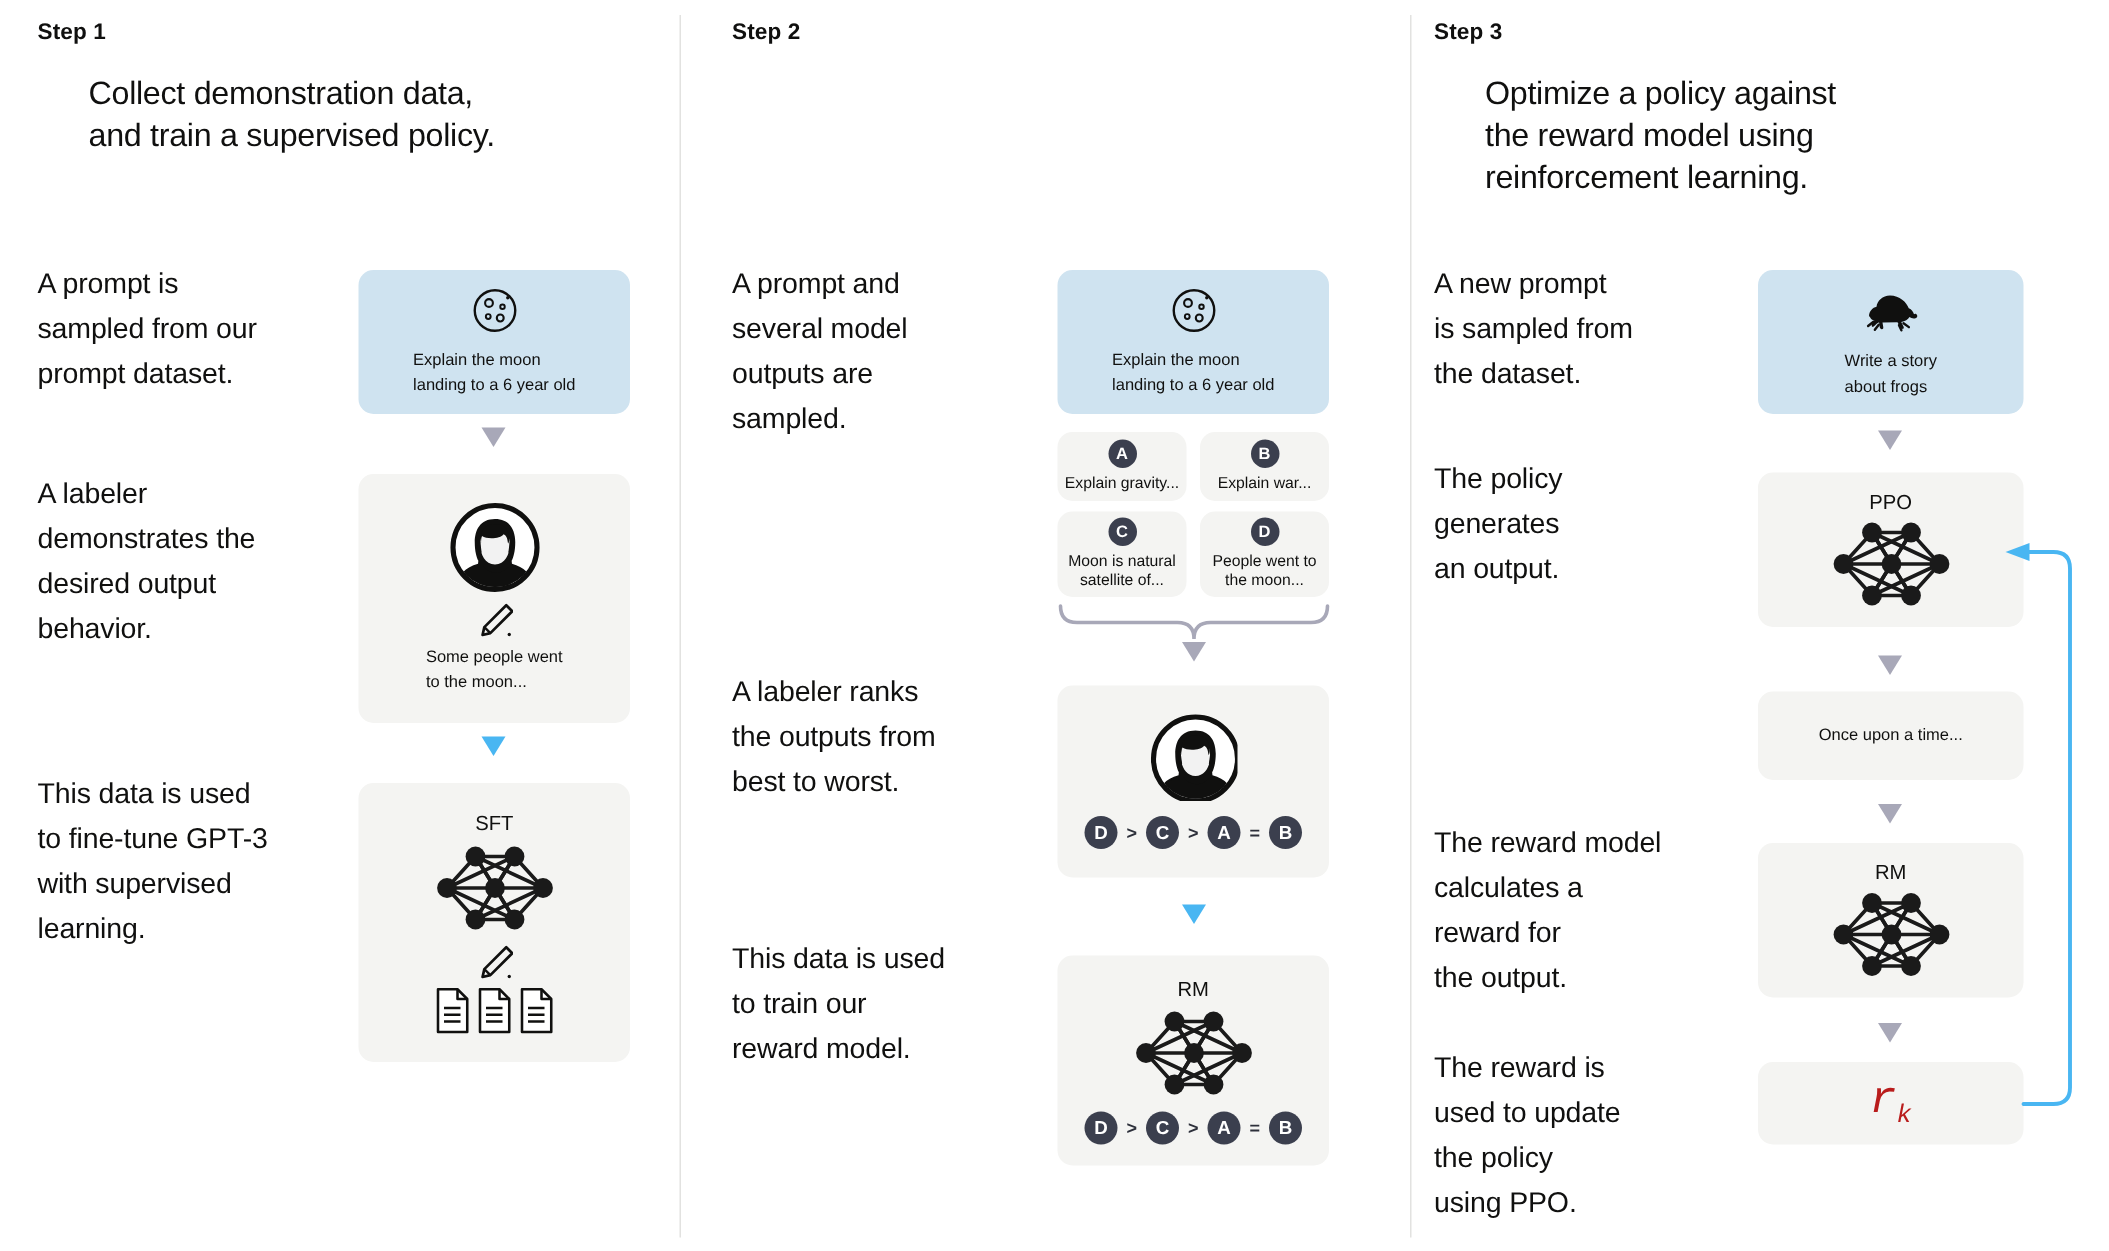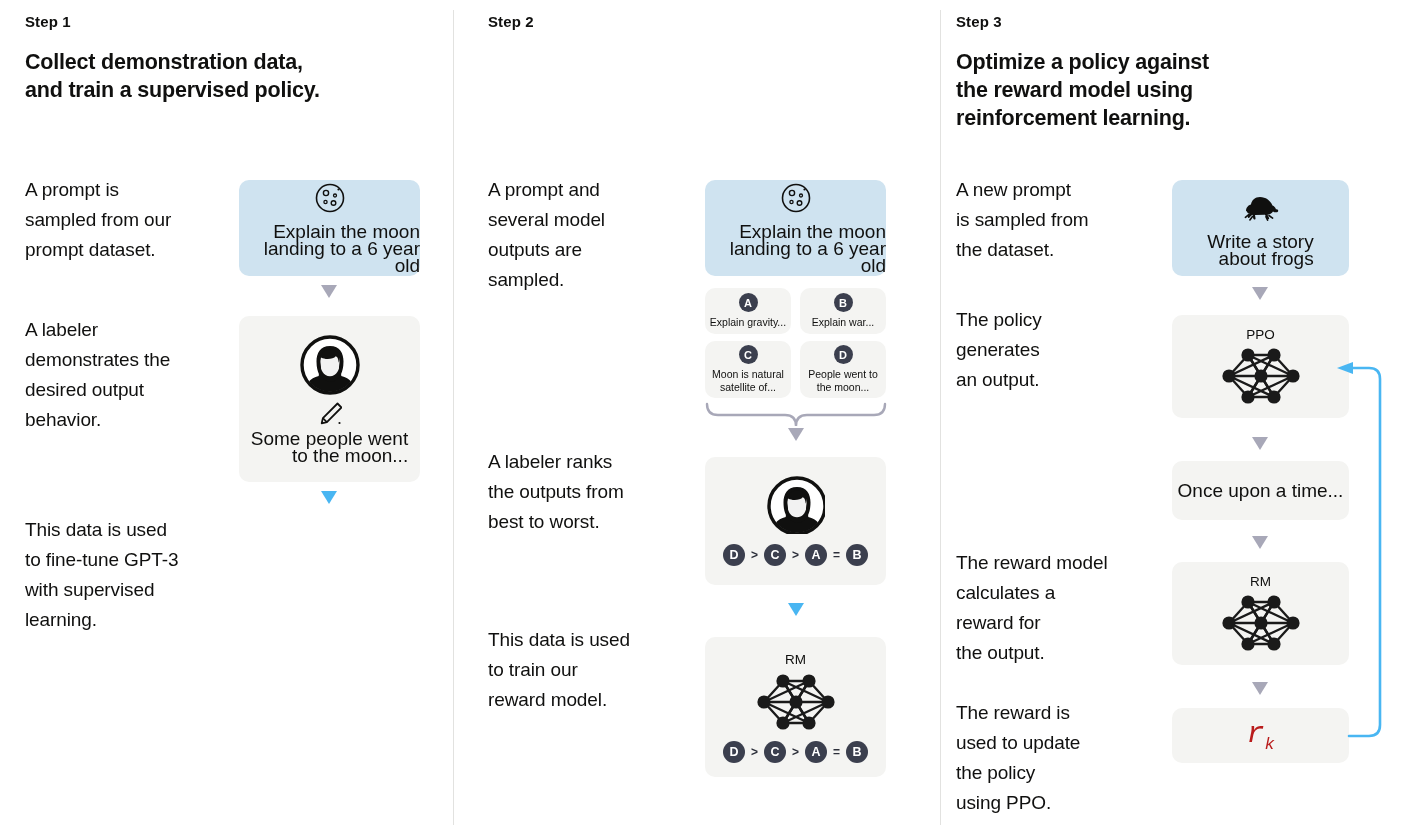--- a/index.html
+++ b/index.html
@@ -24,43 +24,44 @@
   .divider-1 { left: 453px; }
   .divider-2 { left: 940px; }
 
   .step-label {
     position: absolute;
     font-size: 15px; font-weight: 700; color: #10100f;
     letter-spacing: 0.1px;
   }
   .step-title {
     position: absolute;
-    font-size: 21.5px; font-weight: 700; color: #10100f;
+    font-size: 21.5px; font-weight: 400; color: #10100f;
     line-height: 28px; letter-spacing: -0.2px;
     white-space: pre-line;
+    margin-left: 34px;
   }
   .body-text {
     position: absolute;
     font-size: 19px; font-weight: 400; color: #10100f;
     line-height: 30px; letter-spacing: -0.1px;
     white-space: pre-line;
   }
 
   
   .box {
     position: absolute;
     border-radius: 10px;
     display: flex; flex-direction: column;
     align-items: center; justify-content: center;
   }
   .box-blue { background: #cfe3f0; }
   .box-gray { background: #f4f4f2; }
 
   .box-caption {
-    font-size: 19px; line-height: 17px; text-align: right;
+    font-size: 11px; line-height: 17px; text-align: left;
     color: #10100f; white-space: pre-line;
   }
   .box-tinycaption {
     font-size: 10.5px; line-height: 13px; text-align: center;
     color: #10100f; white-space: pre-line;
   }
   .net-label {
     font-size: 13.5px; color: #10100f; text-align: center;
   }
 
@@ -219,20 +220,40 @@
       </svg>
       <svg width="24" height="24" style="margin-bottom:5px;">
         <use href="#def-pencil"></use>
       </svg>
       <div class="box-caption">Some people went
 to the moon...</div>
     </div>
 
     <div class="arrow arrow-blue" style="left:321px; top:491px;"></div>
 
+    <div class="box box-gray" style="left:239px; top:522px; width:181px; height:186px;">
+      <div class="net-label" style="margin-bottom:5px;">SFT</div>
+      <svg width="88" height="62" style="margin-bottom:6px;">
+        <use href="#def-net"></use>
+      </svg>
+      <svg width="24" height="24" style="margin-bottom:5px;">
+        <use href="#def-pencil"></use>
+      </svg>
+      <div style="display:flex; gap:4px;">
+        <svg width="24" height="32">
+            <use href="#def-doc"></use>
+          </svg>
+        <svg width="24" height="32">
+            <use href="#def-doc"></use>
+          </svg>
+        <svg width="24" height="32">
+            <use href="#def-doc"></use>
+          </svg>
+      </div>
+    </div>
   </div>
 
   <div class="column col2">
 
     <div class="step-label" style="left:35px; top:13px;">Step 2</div>
 
     <div class="body-text" style="left:35px; top:447px; width:215px;">A labeler ranks
 the outputs from
 best to worst.</div>
     <div class="body-text" style="left:35px; top:175px; width:215px;">A prompt and

